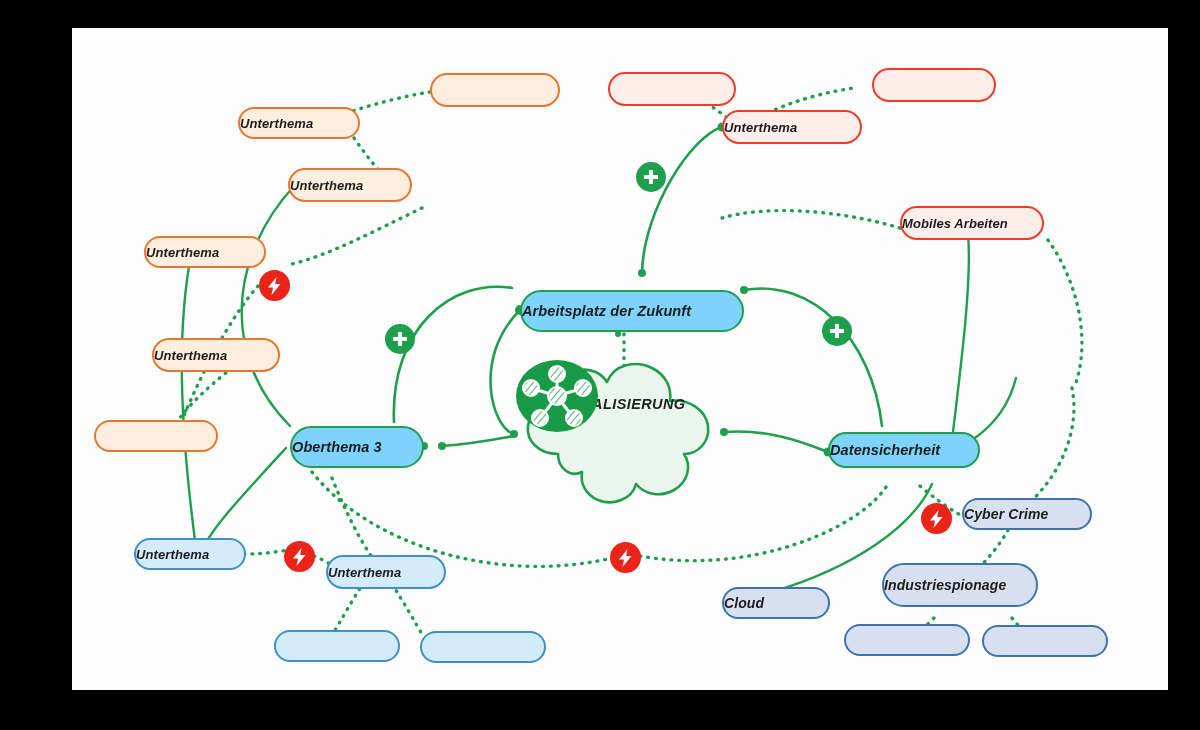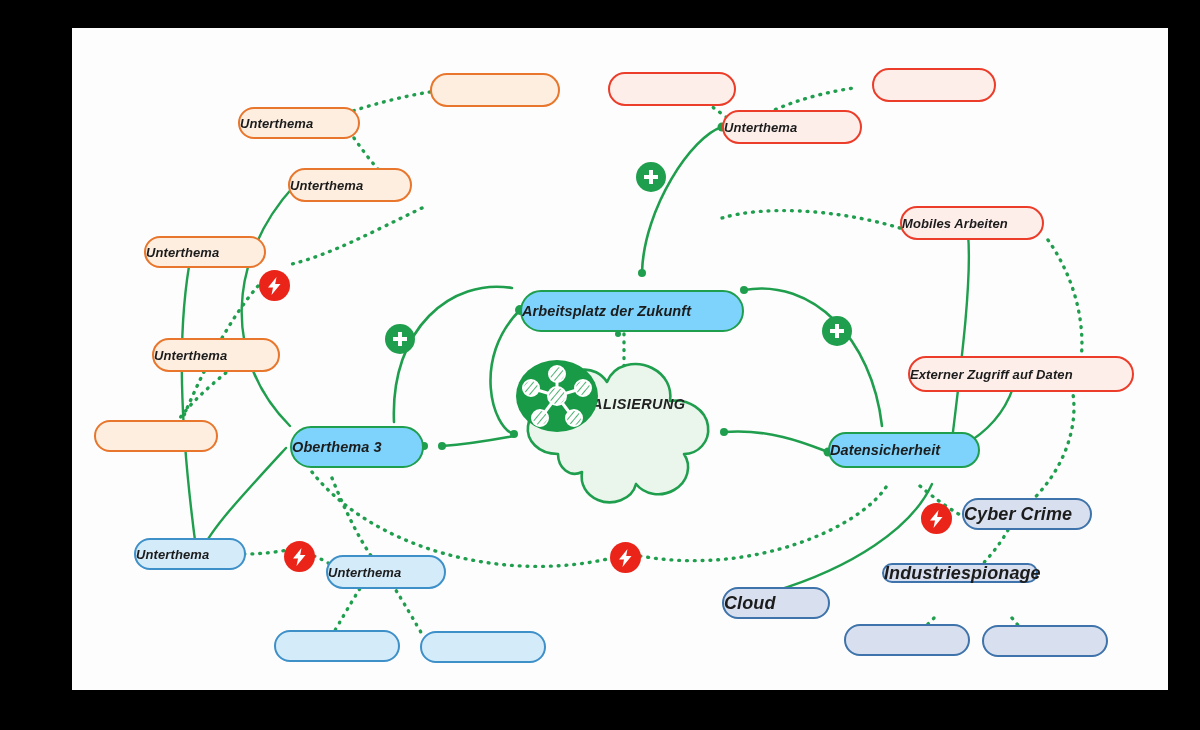--- a/index.html
+++ b/index.html
@@ -84,21 +84,21 @@
   
   .n-blue {
     background: #d4ebfa;
     border: 2.2px solid #3e90c9;
     font-size: 13px;
   }
   
   .n-bluegrey {
     background: #d8dfee;
     border: 2.2px solid #3e73ab;
-    font-size: 18px;
+    font-size: 14px;
   }
   .marker {
     position: absolute;
     border-radius: 50%;
     display: flex;
     align-items: center;
     justify-content: center;
   }
   .m-plus {
     background: #1f9e4d;
@@ -289,23 +289,20 @@
     </div>
 
     <div class="node n-red" style="left:650px; top:82px; width:140px; height:34px;">
       <span>Unterthema</span>
     </div>
 
     <div class="node n-red" style="left:828px; top:178px; width:144px; height:34px;">
       <span>Mobiles Arbeiten</span>
     </div>
 
-    <div class="node n-red" style="left:836px; top:328px; width:226px; height:36px;">
-      <span>Externer Zugriff auf Daten</span>
-    </div>
 
     <div class="node n-blue" style="left:62px; top:510px; width:112px; height:32px;">
       <span>Unterthema</span>
     </div>
 
     <div class="node n-blue" style="left:254px; top:527px; width:120px; height:34px;">
       <span>Unterthema</span>
     </div>
 
     <div class="node n-blue" style="left:202px; top:602px; width:126px; height:32px;">
@@ -317,21 +314,21 @@
     </div>
 
     <div class="node n-bluegrey" style="left:650px; top:559px; width:108px; height:32px;">
       <span>Cloud</span>
     </div>
 
     <div class="node n-bluegrey" style="left:890px; top:470px; width:130px; height:32px;">
       <span>Cyber Crime</span>
     </div>
 
-    <div class="node n-bluegrey" style="left:810px; top:535px; width:156px; height:20px;">
+    <div class="node n-bluegrey" style="left:810px; top:535px; width:156px; height:44px;">
       <span>Industriespionage</span>
     </div>
 
     <div class="node n-bluegrey" style="left:772px; top:596px; width:126px; height:32px;">
       <span></span>
     </div>
 
     <div class="node n-bluegrey" style="left:910px; top:597px; width:126px; height:32px;">
       <span></span>
     </div>

